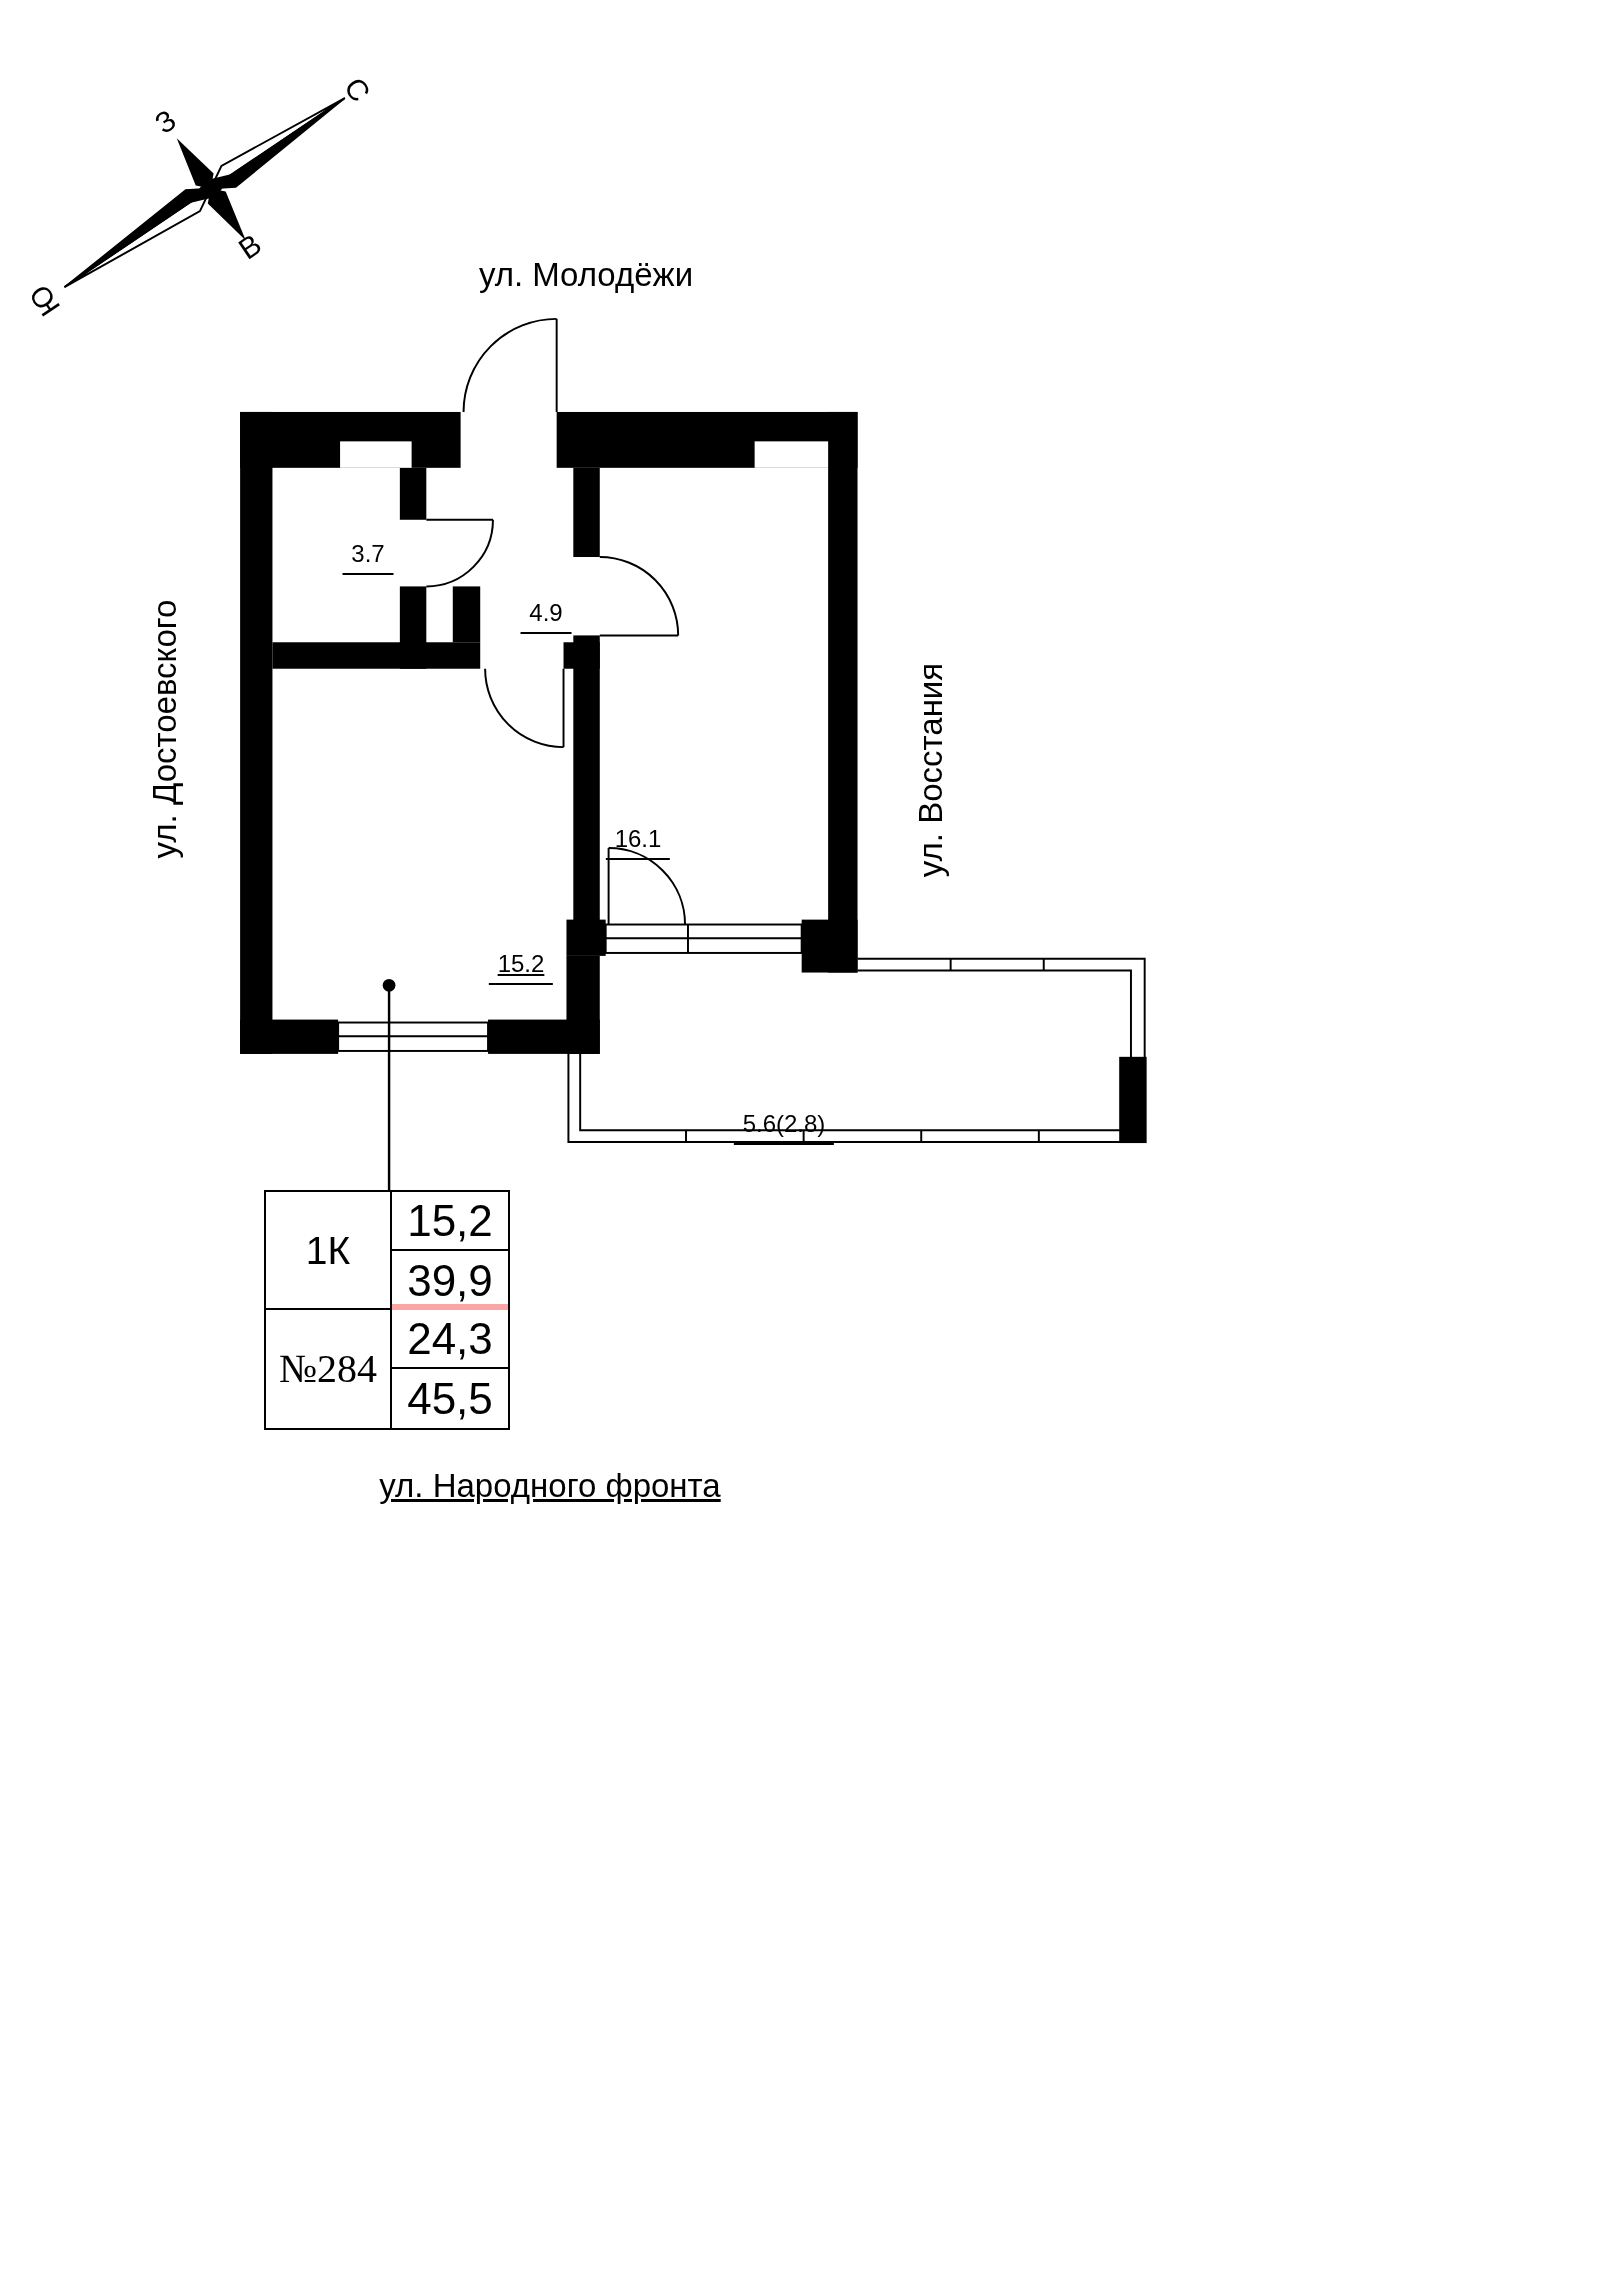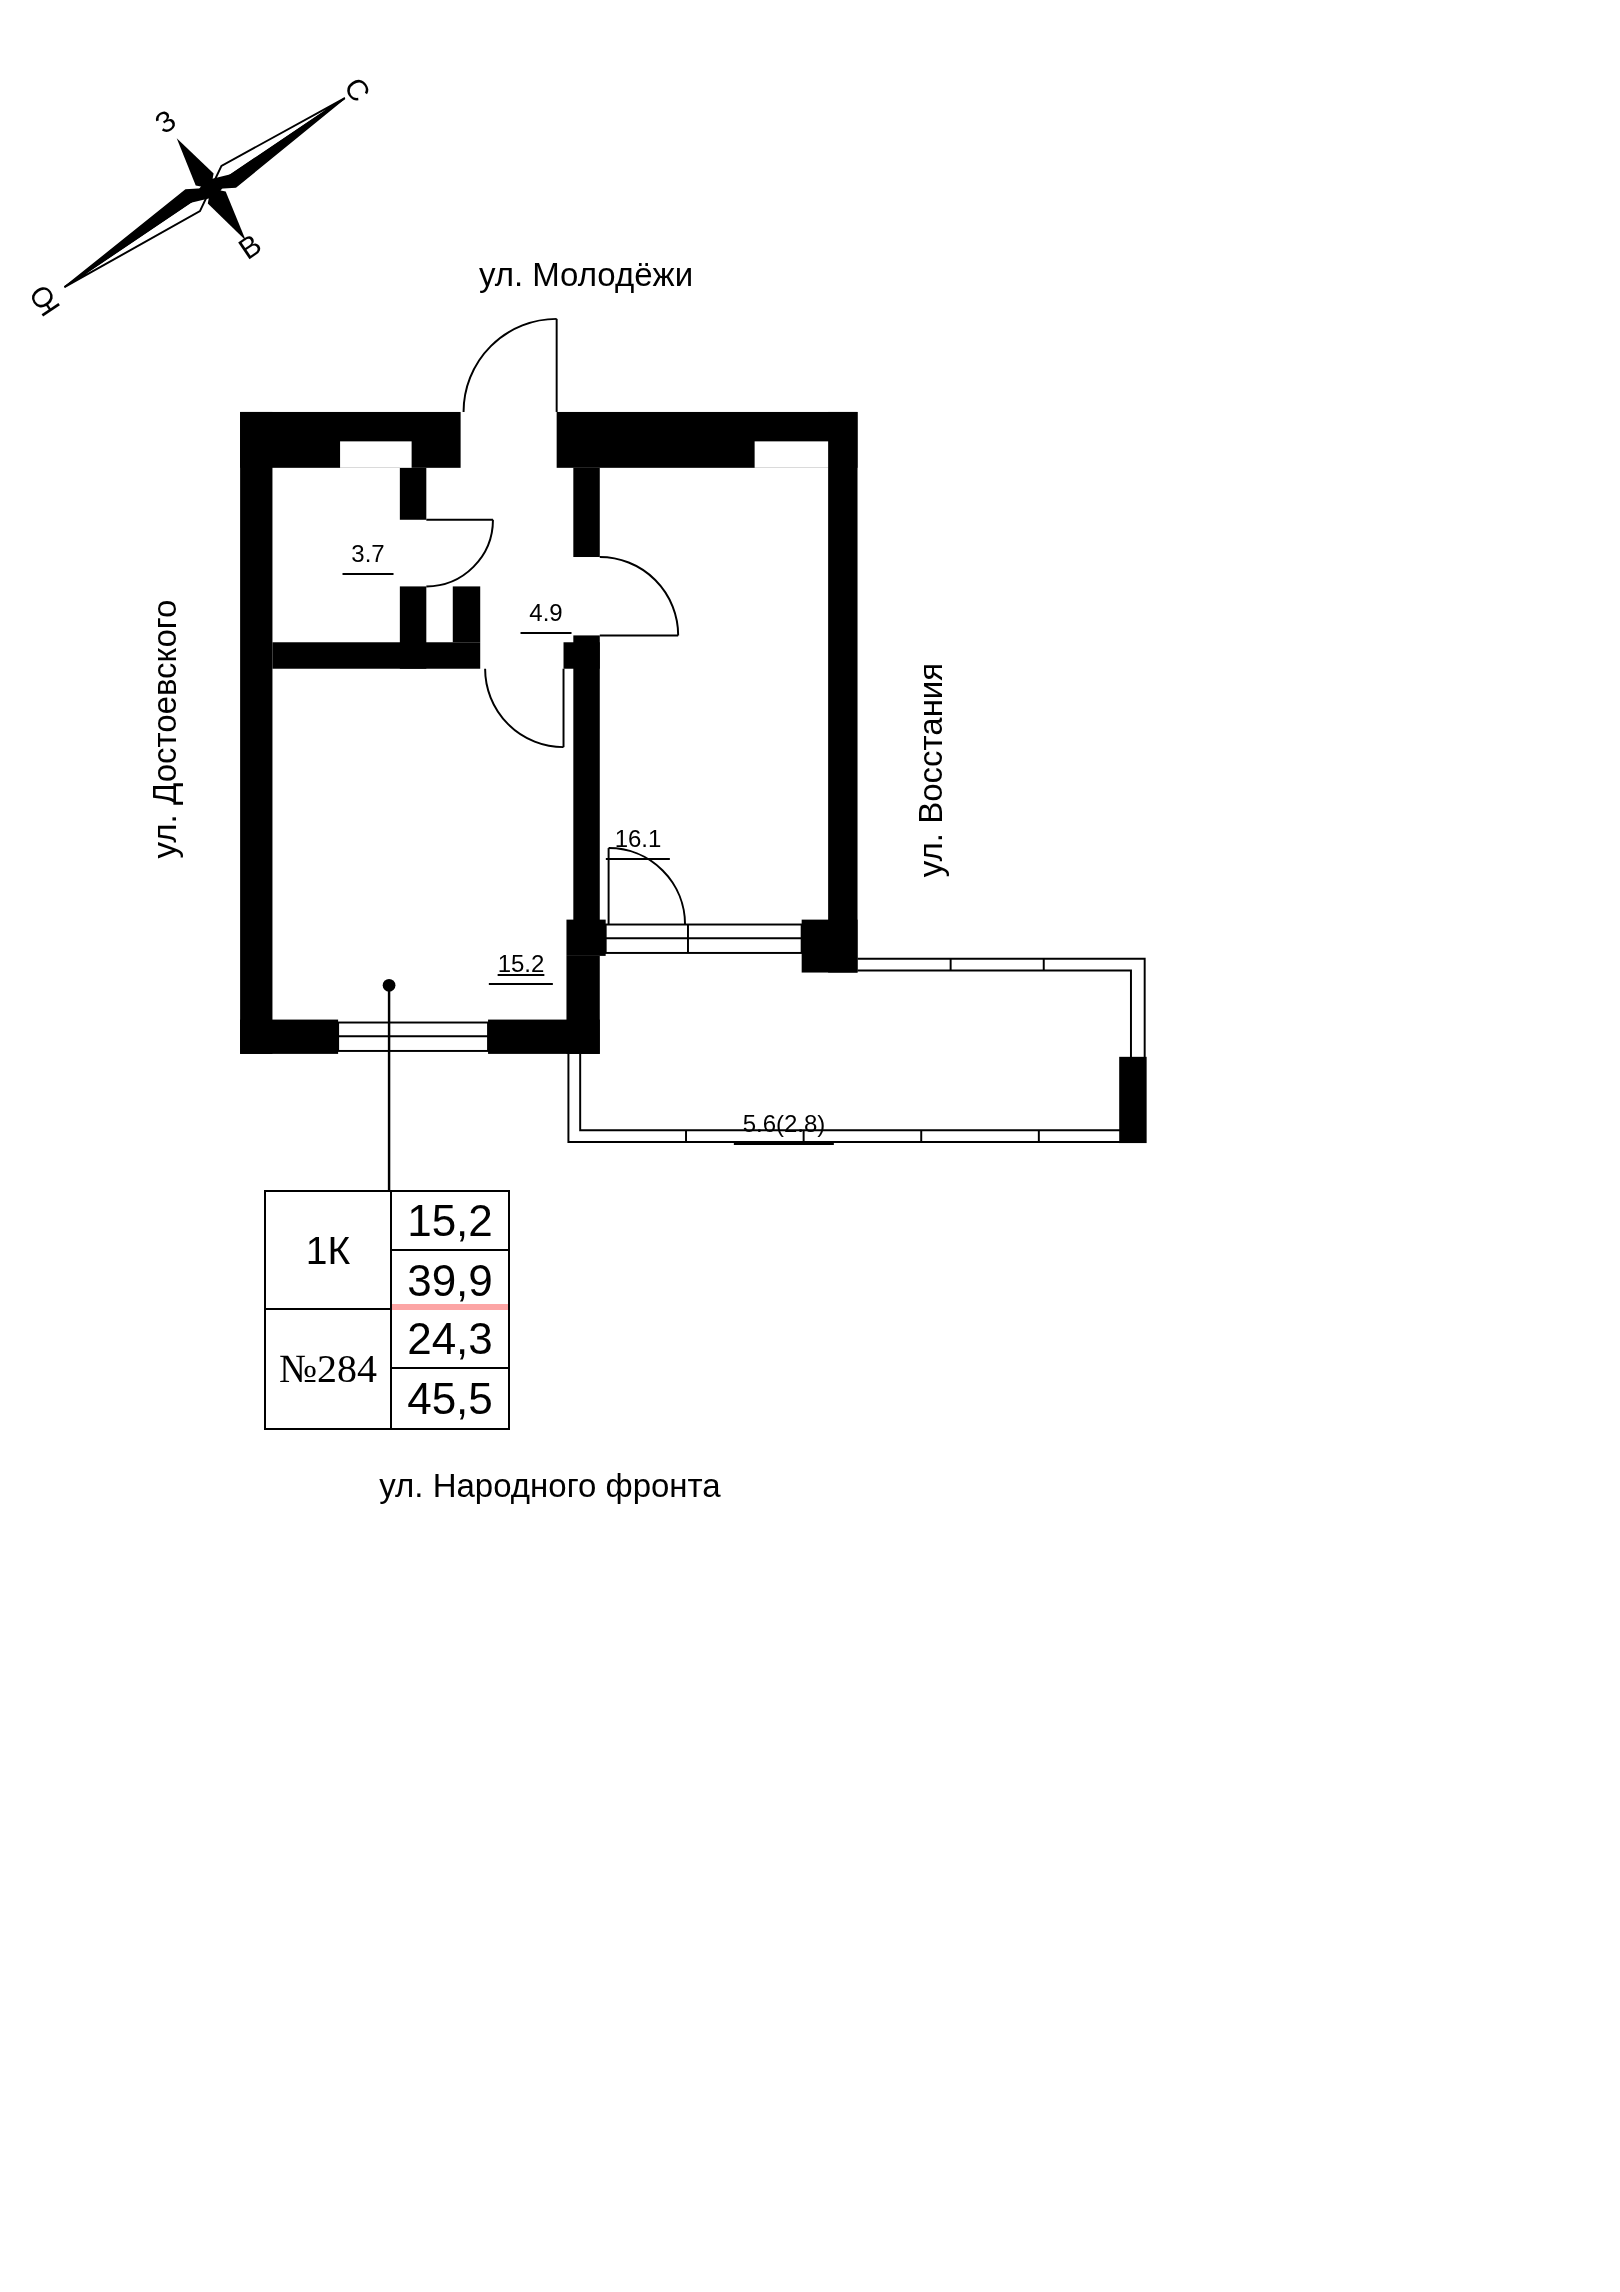--- a/index.html
+++ b/index.html
@@ -115,21 +115,21 @@
 
   <g>
     <line x1="397" y1="1005" x2="397" y2="1214" stroke="#000000" stroke-width="2.5"></line>
     <circle cx="397" cy="1005" r="6.5" fill="#000000"></circle>
   </g>
 </svg>
 
 <div class="street" style="left:586px;top:236px;margin-top:39px;">ул. Молодёжи</div>
 <div class="street v" style="left:165px;top:729px;">ул. Достоевского</div>
 <div class="street v" style="left:931px;top:770px;">ул. Восстания</div>
-<div class="street" style="left:550px;top:1486px;">ул. Народного фронта</div>
+<div class="street" style="left:550px;top:1486px;text-decoration:underline;">ул. Народного фронта</div>
 
 <div class="room-label" style="left:368px;top:540px;">3.7</div>
 <div class="room-label" style="left:546px;top:599px;">4.9</div>
 <div class="room-label" style="left:638px;top:825px;">16.1</div>
 <div class="room-label" style="left:521px;top:950px;text-decoration:underline;">15.2</div>
 <div class="room-label" style="left:784px;top:1080px;margin-top:30px;">5.6(2.8)</div>
 
 <div class="info-table">
   <div class="it-cell it-type">1К</div>
   <div class="it-cell it-num">№284</div>

